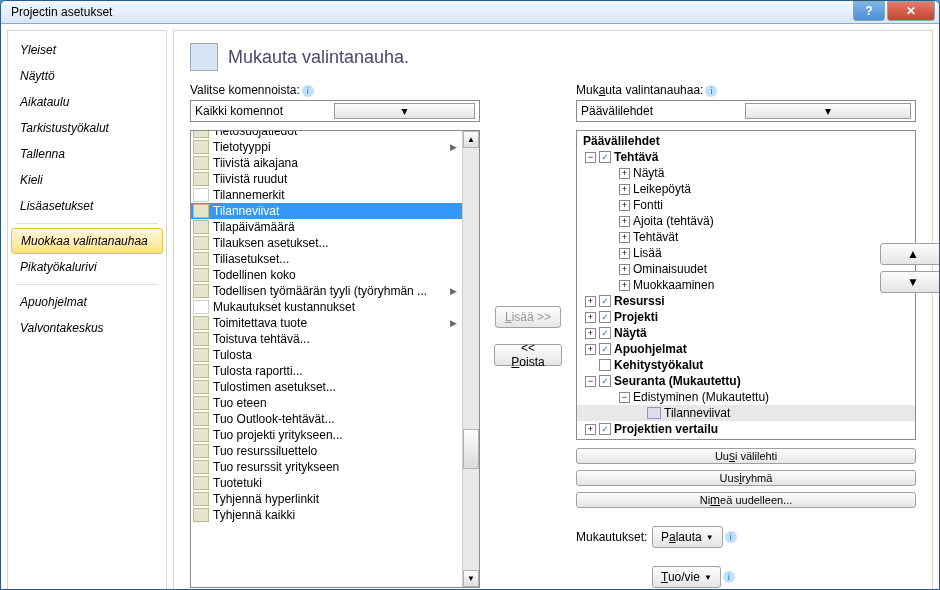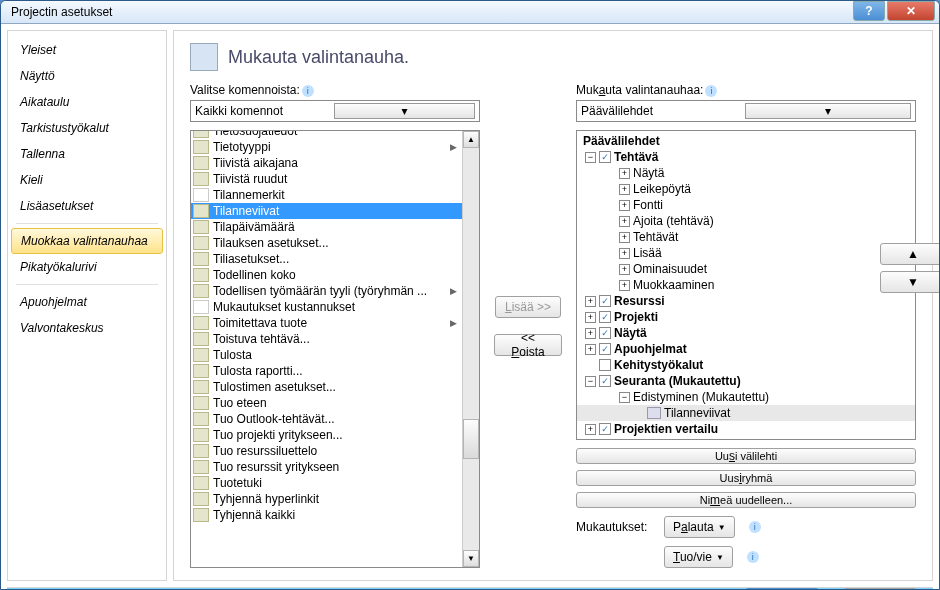--- a/index.html
+++ b/index.html
@@ -66,21 +66,21 @@
 .tn.bold .tx { font-weight: bold; }
 .tn.selnode { background: #e8e8e8; }
 .pad1 { padding-left: 8px; }
 .pad3 { padding-left: 42px; }
 .pad5 { padding-left: 70px; }
 .tn .ic2 { width: 14px; height: 12px; background: #dde; border: 1px solid #99a; flex-shrink: 0; }
 
 .tree-actions { display: flex; gap: 6px; margin-top: 8px; flex-direction: column; }
 .tree-actions .btn { flex: 1; min-width: 0; font-size: 11px; padding: 0 4px; }
 
-.cust-row { display: flex; align-items: center; gap: 12px; margin-top: 8px; }
+.cust-row { display: flex; align-items: center; gap: 0; margin-top: 18px; }
 .cust-row .lab { width: 76px; }
 
 .updown { position: absolute; right: -30px; top: 160px; display: flex; flex-direction: column; gap: 6px; }
 .right-outer { position: relative; flex: 1; display: flex; flex-direction: column; }
 .ud { width: 24px; height: 22px; }
 
 .footer { height: 40px; border-top: 1px solid #d5d5d5; display: flex; align-items: center; justify-content: flex-end; gap: 24px; padding: 0 16px; background: #7dd3fc; margin: 0 6px 6px 6px; }
 .footer .btn { min-width: 74px; }
 .footer .btn.primary { border-color: #4a90d9; box-shadow: 0 0 0 1px #a8d0f0 inset; }
 

